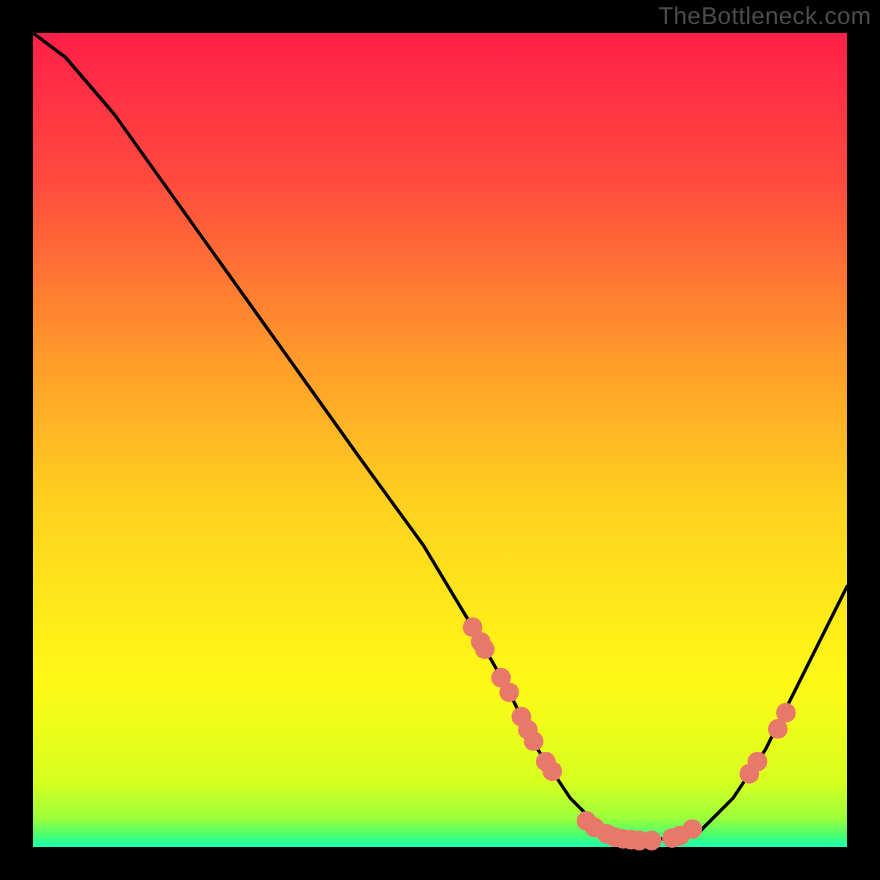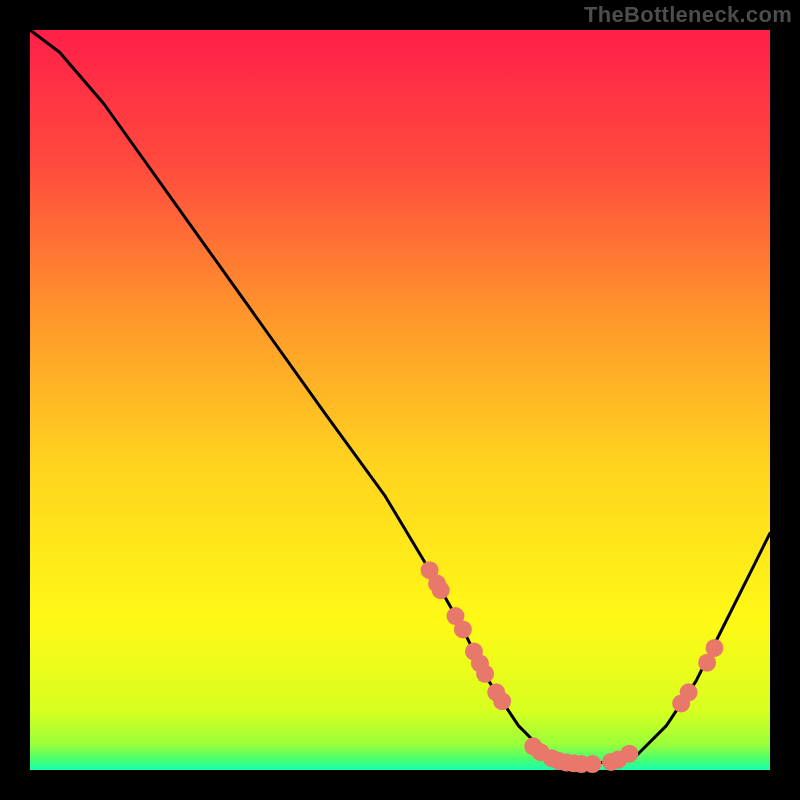--- a/index.html
+++ b/index.html
@@ -15,21 +15,21 @@
     position: relative;
     width: 800px;
     height: 800px;
   }
   .watermark {
     position: absolute;
     top: 2px;
     right: 8px;
     color: #4d4d4d;
     font-size: 22px;
-    font-weight: bold;
+    font-weight: normal;
     letter-spacing: 0.3px;
     z-index: 5;
   }
   svg.plot {
     position: absolute;
     left: 0;
     top: 0;
     width: 800px;
     height: 800px;
     display: block;

